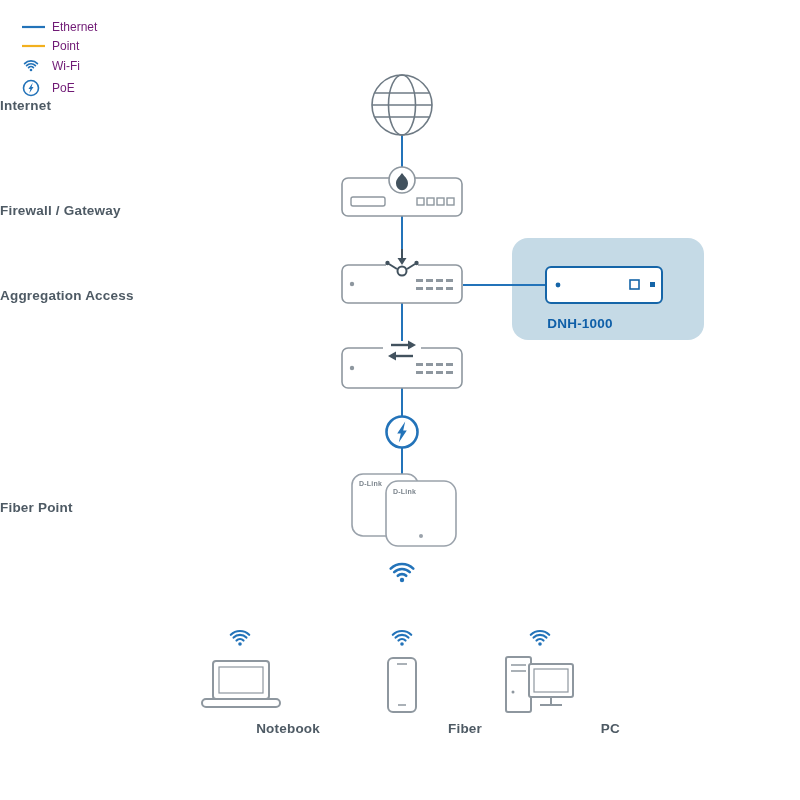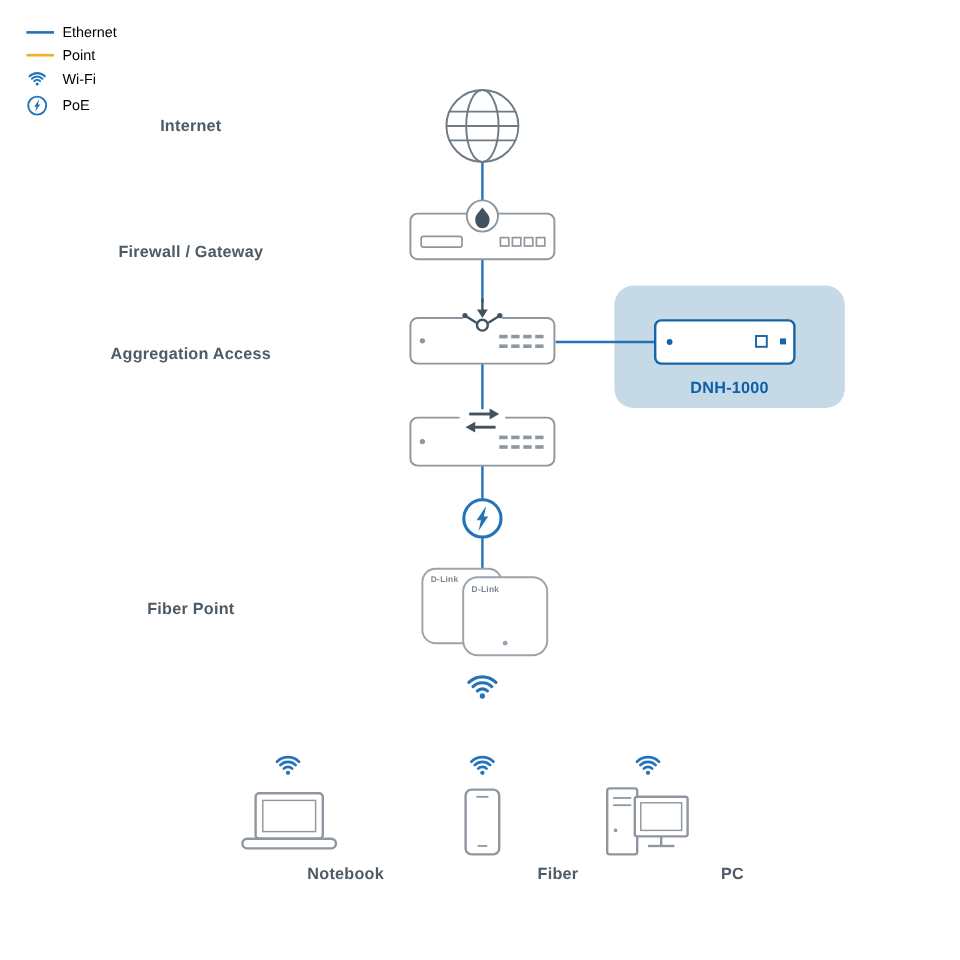--- a/index.html
+++ b/index.html
@@ -2,24 +2,24 @@
 <html><head>
 <meta charset="utf-8">
 <style>
   html,body{margin:0;padding:0;background:#fff;}
   .canvas{
     position:relative;width:800px;height:800px;background:#ffffff;overflow:hidden;
     font-family:"Liberation Sans",sans-serif;
   }
   .canvas svg{position:absolute;left:0;top:0;}
   .lbl{position:absolute;transform:translateY(-50%);font-weight:700;font-size:13.5px;color:#4e5a64;letter-spacing:.2px;}
-  .node-label{left:0;width:318px;text-align:center;}
+  .node-label{left:0;width:318px;text-align:left;}
   .client-label{width:160px;text-align:right;}
-  .dnh-label{left:512px;width:192px;text-align:center;color:#0f5fa8;}
-  .legend-label{position:absolute;transform:translateY(-50%);font-size:12px;color:#000000;font-weight:400;left:52px;}
+  .dnh-label{left:484px;width:192px;text-align:center;color:#0f5fa8;}
+  .legend-label{position:absolute;transform:translateY(-50%);font-size:12px;color:#701a75;font-weight:400;left:52px;}
   .brand{position:absolute;font-size:7px;font-weight:700;color:#7c858d;letter-spacing:.2px;}
 </style>
 </head>
 <body>
 
 <div class="canvas">
 
   <svg width="800" height="800" viewBox="0 0 800 800">
 
     <rect x="512" y="238" width="192" height="102" rx="16" fill="#c5dae6"></rect>

